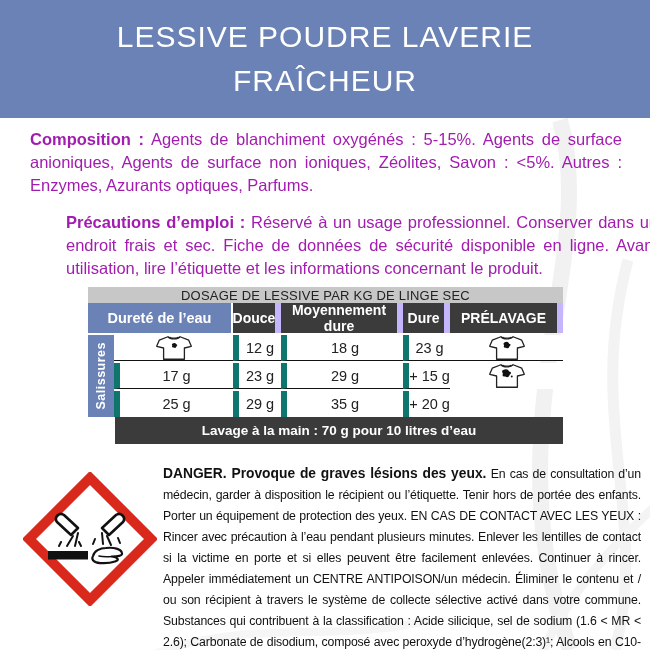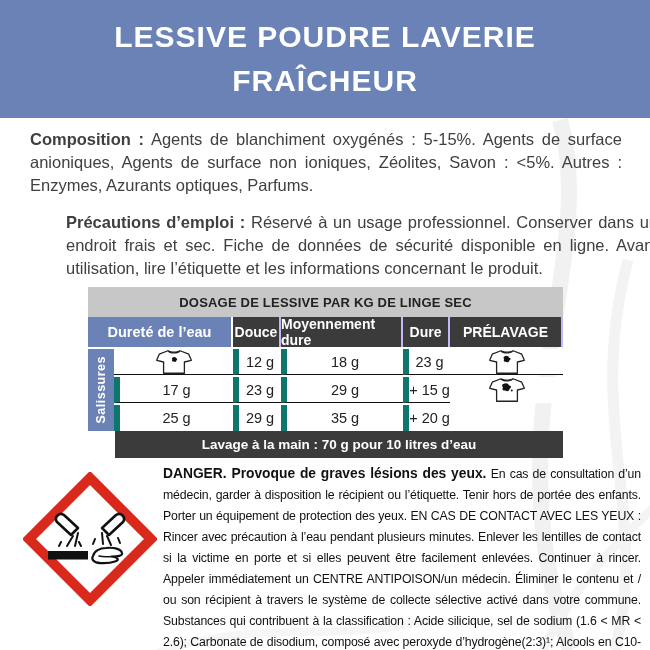--- a/index.html
+++ b/index.html
@@ -15,55 +15,56 @@
   .watermark { position:absolute; inset:0; z-index:0; pointer-events:none; }
 
   
   .banner {
     position:absolute; left:0; top:0; width:650px; height:118px;
     background:#6a82b5; z-index:1;
     display:flex; flex-direction:column; align-items:center; justify-content:center;
     gap:2px;
   }
   .title-line {
-    color:#ffffff; font-weight:bold; font-size:30px; letter-spacing:1px;
+    color:#ffffff; font-weight:normal; font-size:30px; letter-spacing:1px;
     line-height:42px; text-align:center;
   }
 
   
   .para {
     position:absolute; left:30px; width:592px; z-index:1;
     font-size:16.5px; line-height:23px; text-align:justify;
-    hyphens:auto; -webkit-hyphens:auto; color:#404040;
+    hyphens:auto; -webkit-hyphens:auto; color:#a21caf;
   }
   .para b { font-weight:bold; }
   #composition { top:128px; }
   #precautions { top:211px;margin-left:36px; }
 
   
   .dosage { position:absolute; left:88px; top:287px; width:475px; z-index:1; }
   .dosage-title {
-    background:#c7c7c7; color:#222; font-weight:bold; font-size:13px;
-    height:30px; display:flex; align-items:center; justify-content:center;
+    background:#c7c7c7; color:#222; font-weight:normal; font-size:13px;
+    height:16px; display:flex; align-items:center; justify-content:center;
     letter-spacing:.2px;
   }
   .dosage-grid {
     display:grid;
     grid-template-columns:26px 119px 48px 122px 47px 113px;
     grid-template-rows:30px 28px 28px 28px;
     margin-top:0;
   }
   .cell { display:flex; align-items:center; justify-content:center; background:#fff; }
   .corner {
     grid-column:1 / span 2; background:#6a82b5; color:#fff; font-weight:bold;
     font-size:14.5px; border-right:2px solid #fff;
   }
   .colh {
     background:#3b3b3b; color:#fff; font-weight:bold; font-size:14px;
-    border-right:2px solid #c4b5fd;
+    border-right:6px solid #c4b5fd;
+    text-align:center;
   }
   .colh:last-of-type { border-right:none; }
   .salissures {
     grid-column:1; grid-row:2 / span 3; background:#6a82b5; margin-top:2px;
   }
   .vert {
     writing-mode:vertical-rl; transform:rotate(180deg);
     color:#fff; font-weight:bold; font-size:12.5px; letter-spacing:.5px;
   }
   .shirt { margin-top:2px; border-bottom:1px solid #111; }

